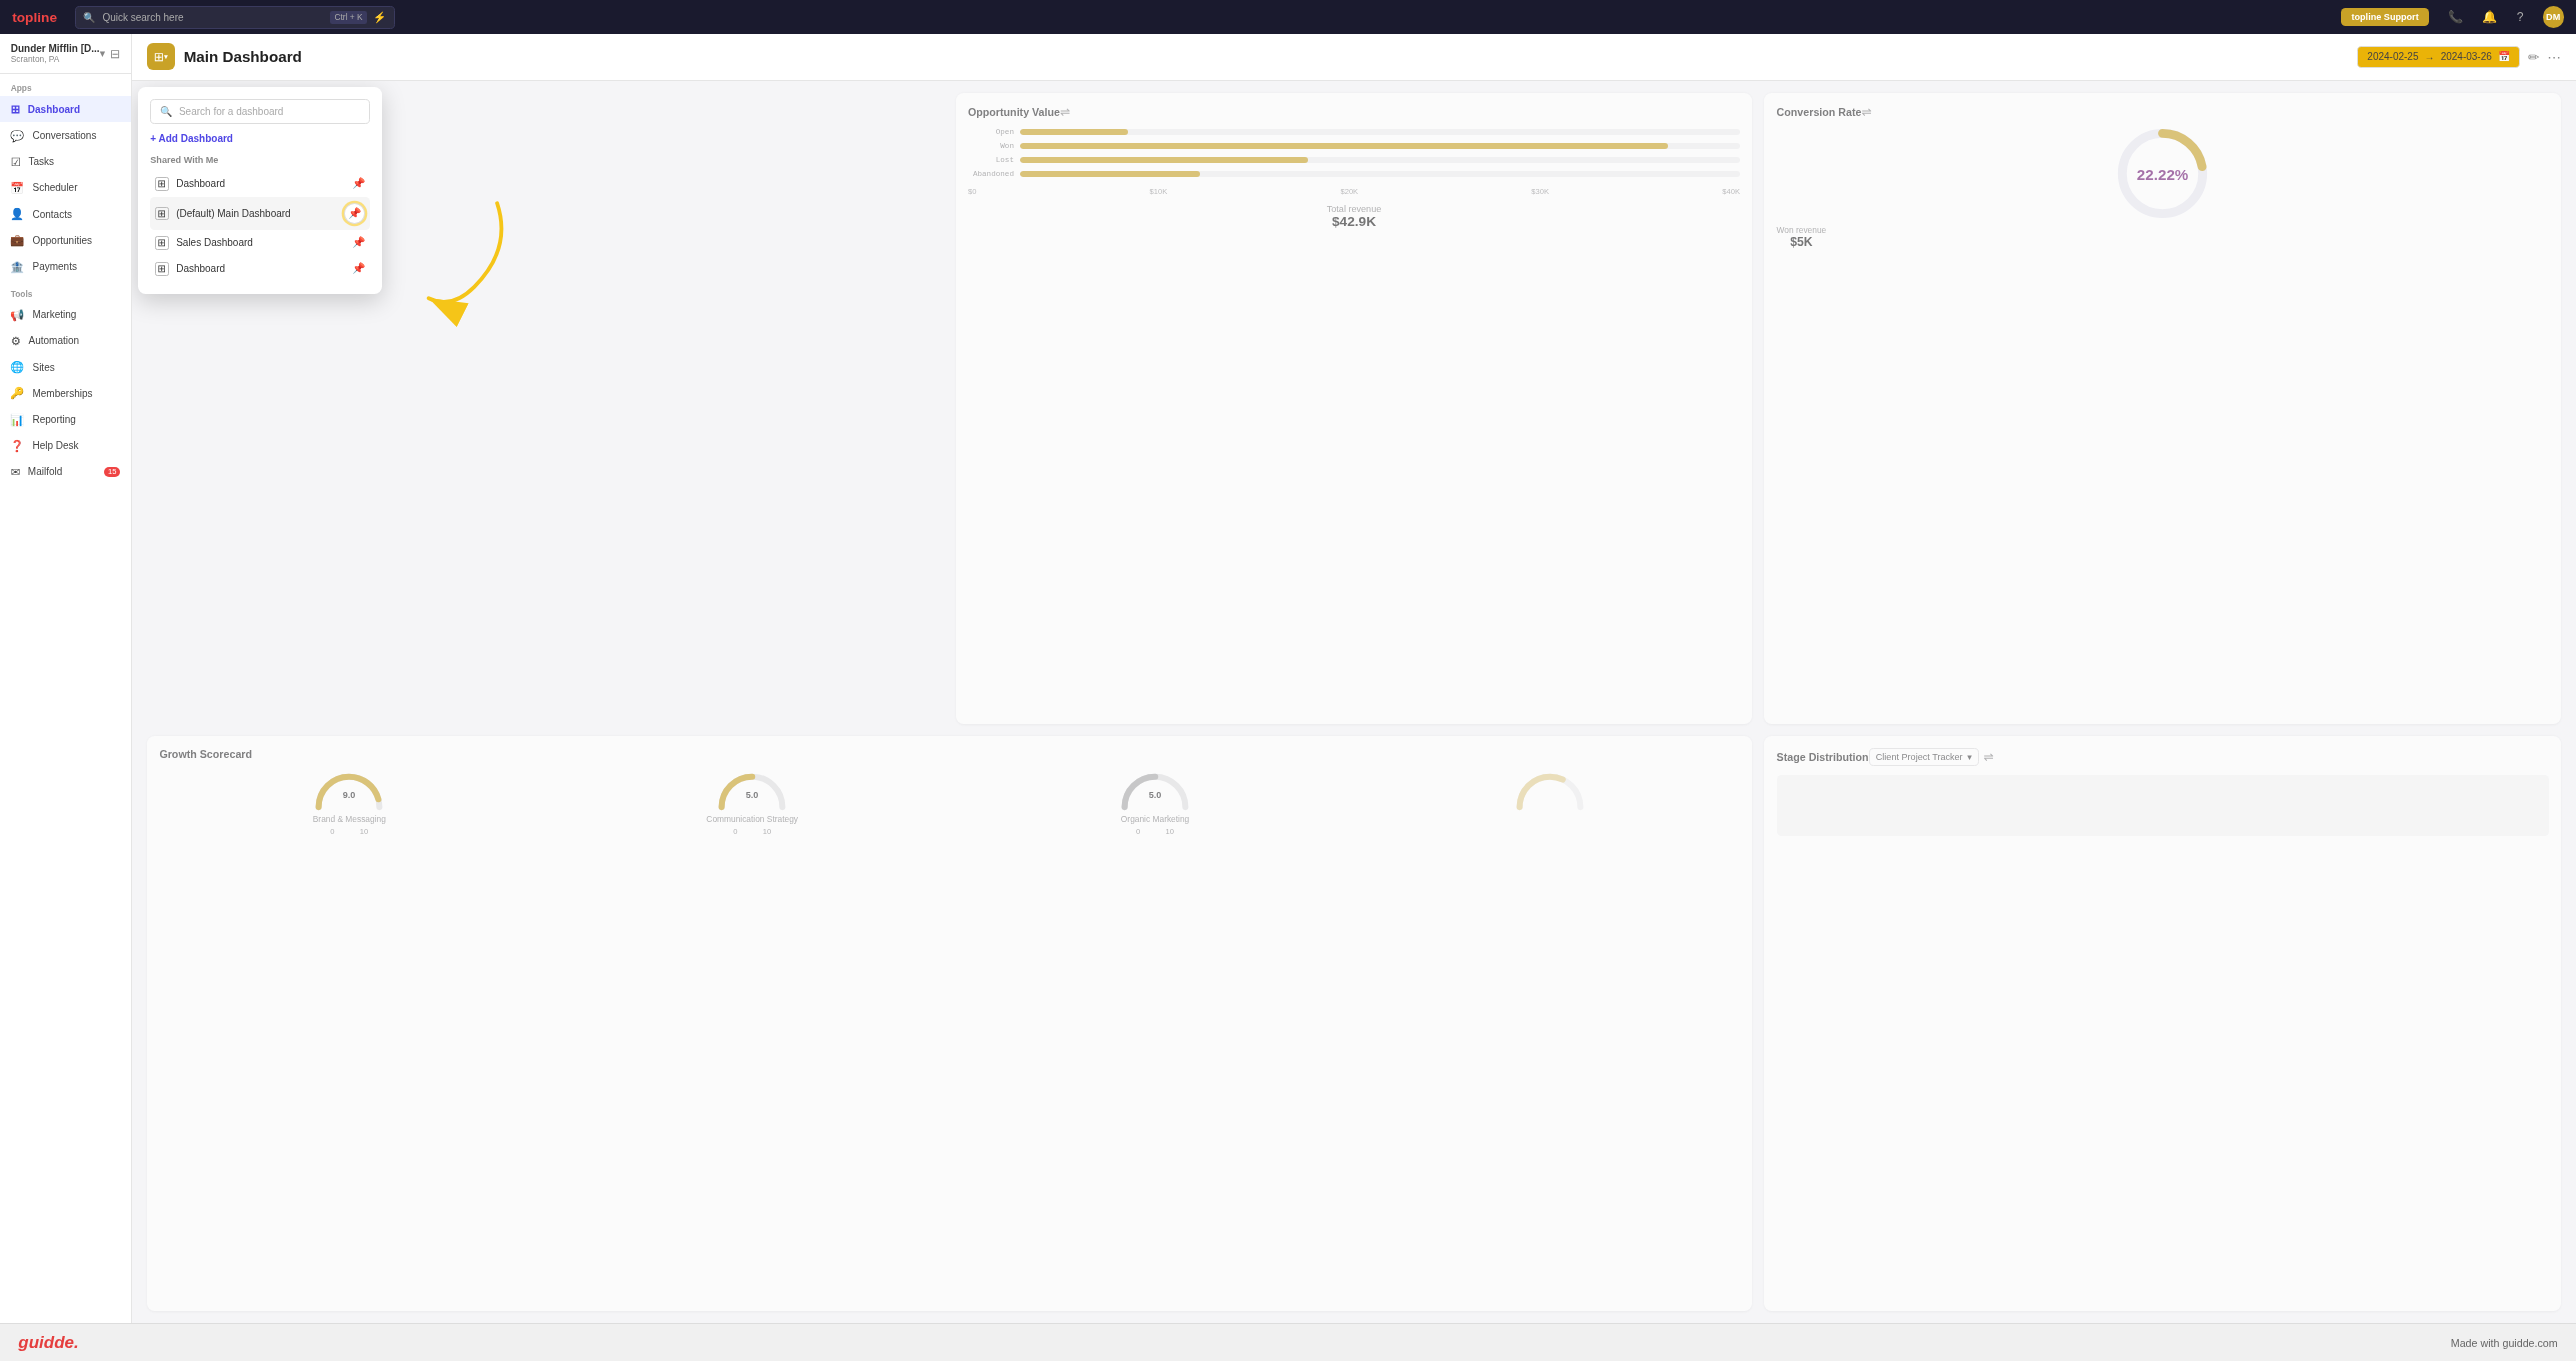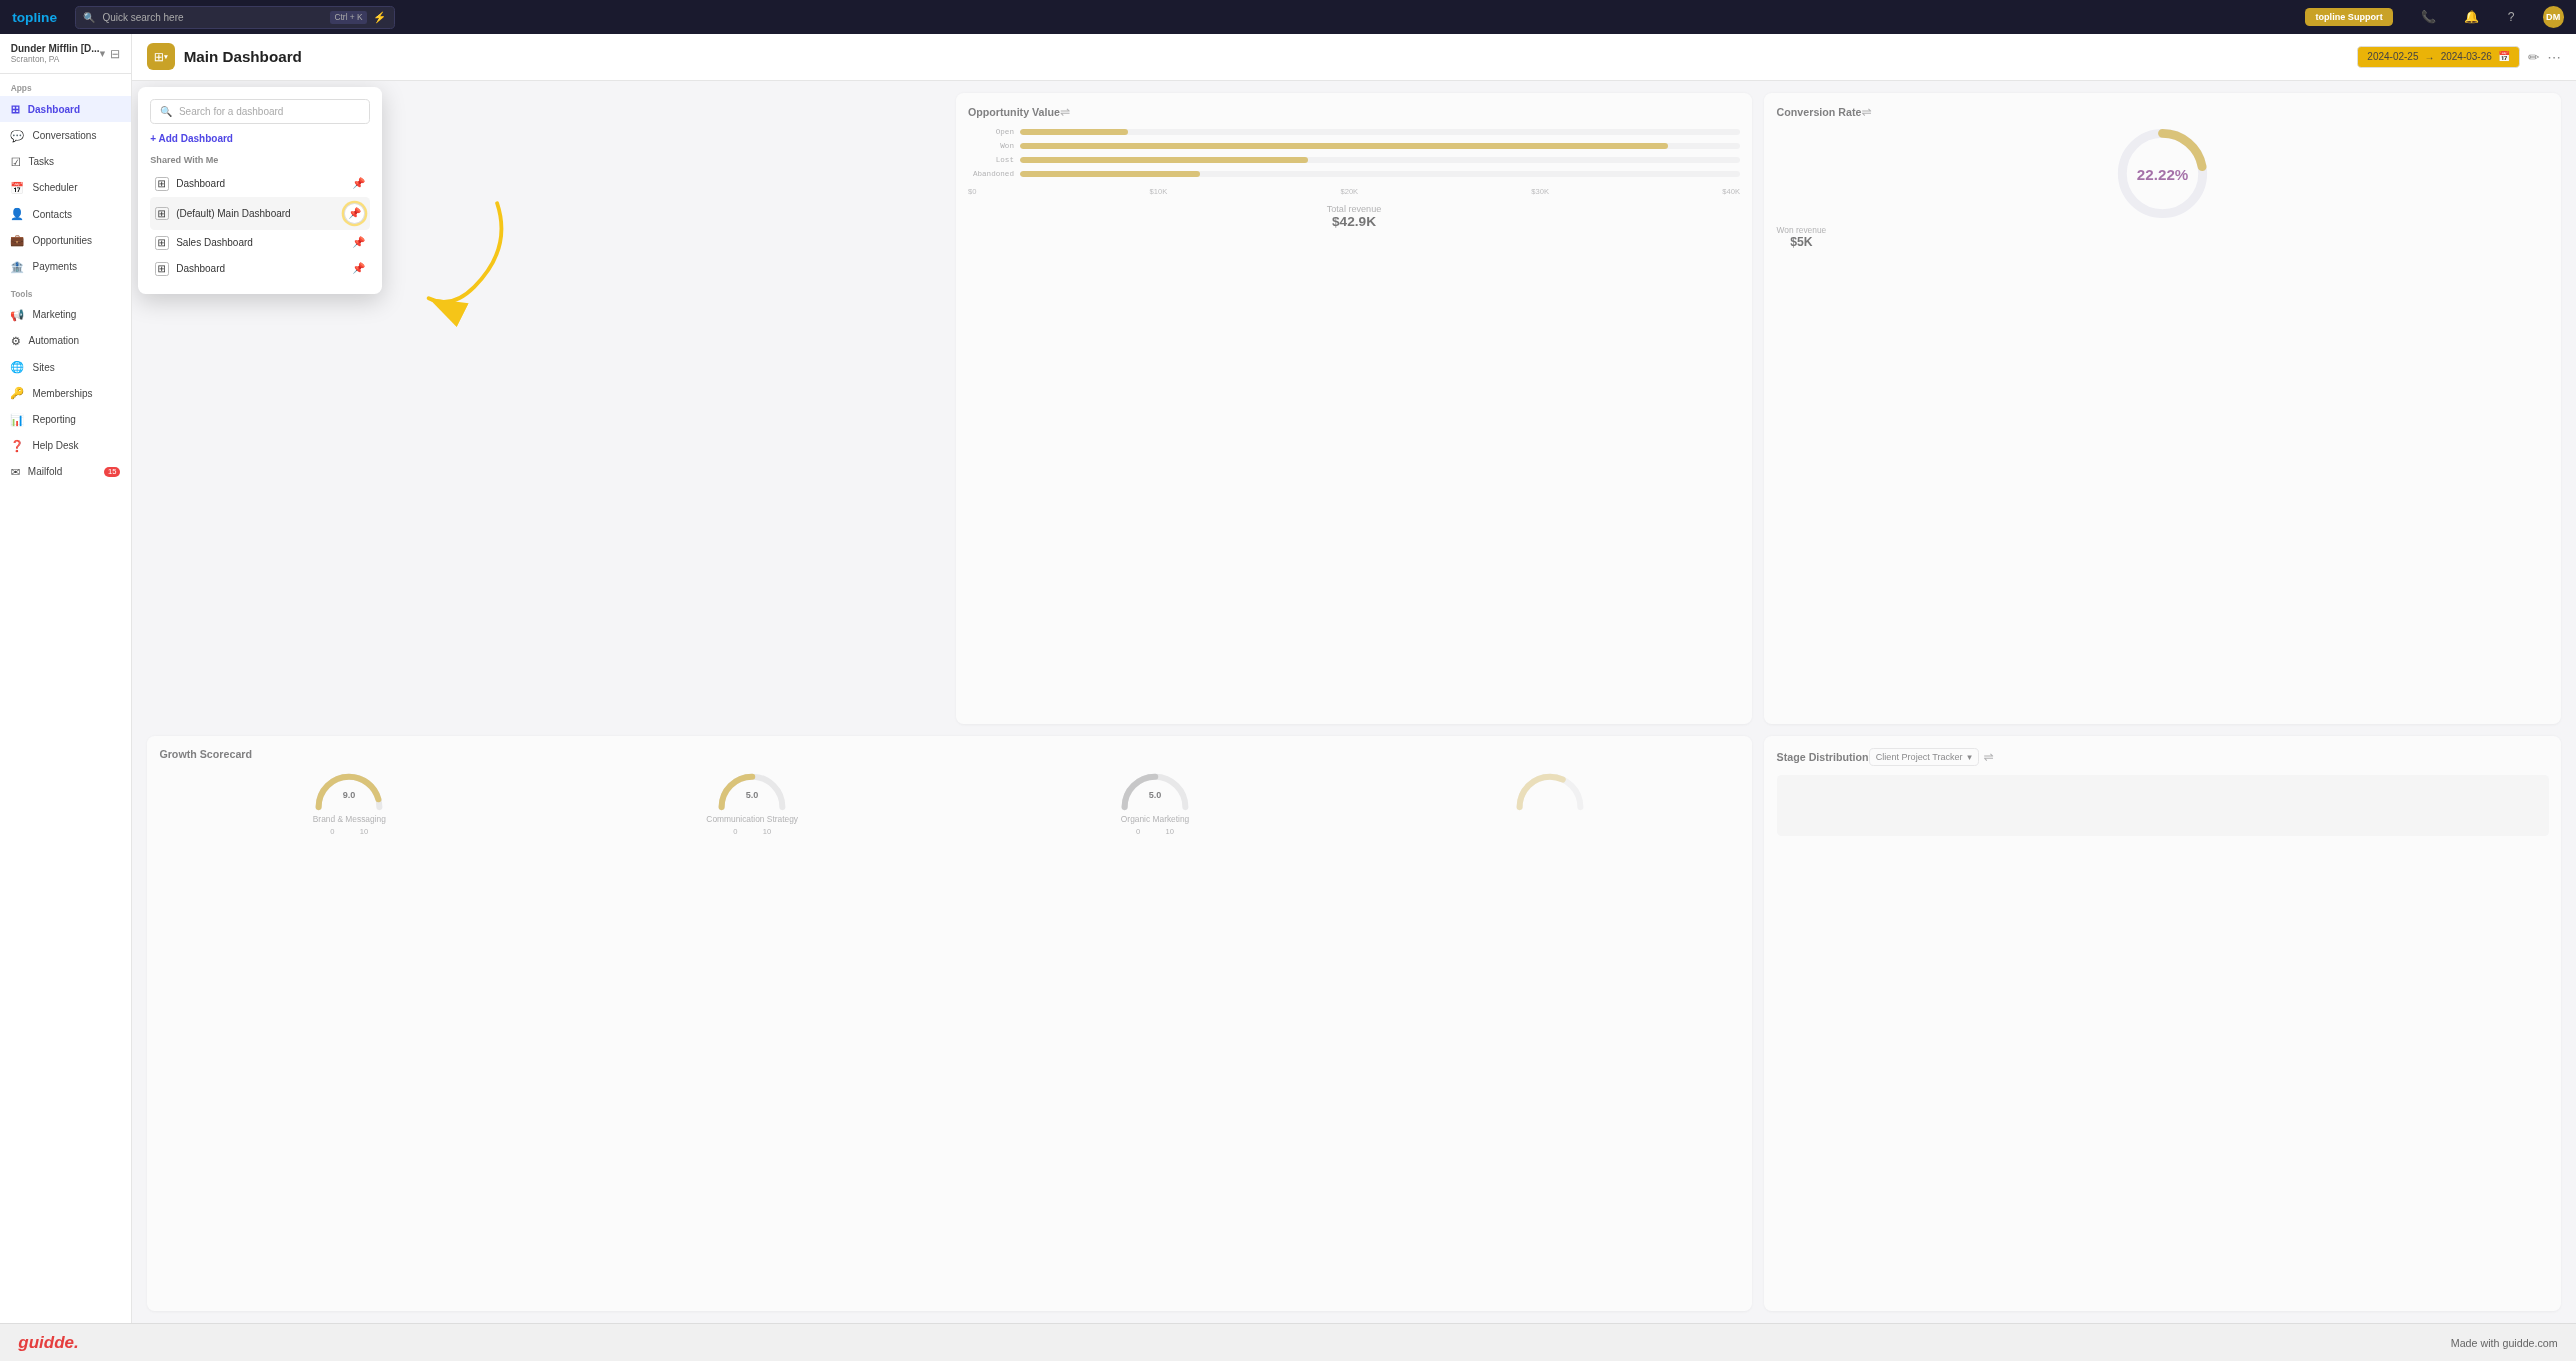--- a/index.html
+++ b/index.html
@@ -9,21 +9,21 @@
     .top-nav {
       background: #1a1a2e;
       height: 34px;
       display: flex;
       align-items: center;
       padding: 0 12.2px;
       gap: 9.1px;
       flex-shrink: 0;
     }
     .logo {
-      color: #0ea5e9;
+      color: #ef4444;
       font-weight: 700;
       font-size: 13.7px;
       margin-right: 9.1px;
     }
     .search-bar {
       flex: 1;
       max-width: 320px;
       background: #2a2a3e;
       border: 0.8px solid #3a3a5e;
       border-radius: 4.6px;
@@ -40,21 +40,21 @@
       background: #3a3a5e;
       color: #aaa;
       font-size: 8.4px;
       padding: 1.5px 4.6px;
       border-radius: 2.3px;
     }
     .nav-right {
       margin-left: auto;
       display: flex;
       align-items: center;
-      gap: 28px;
+      gap: 19px;
     }
     .support-btn {
       background: #c9a227;
       color: white;
       border: none;
       border-radius: 4.6px;
       padding: 3.8px 10.7px;
       font-size: 9.1px;
       font-weight: 600;
       cursor: pointer;

